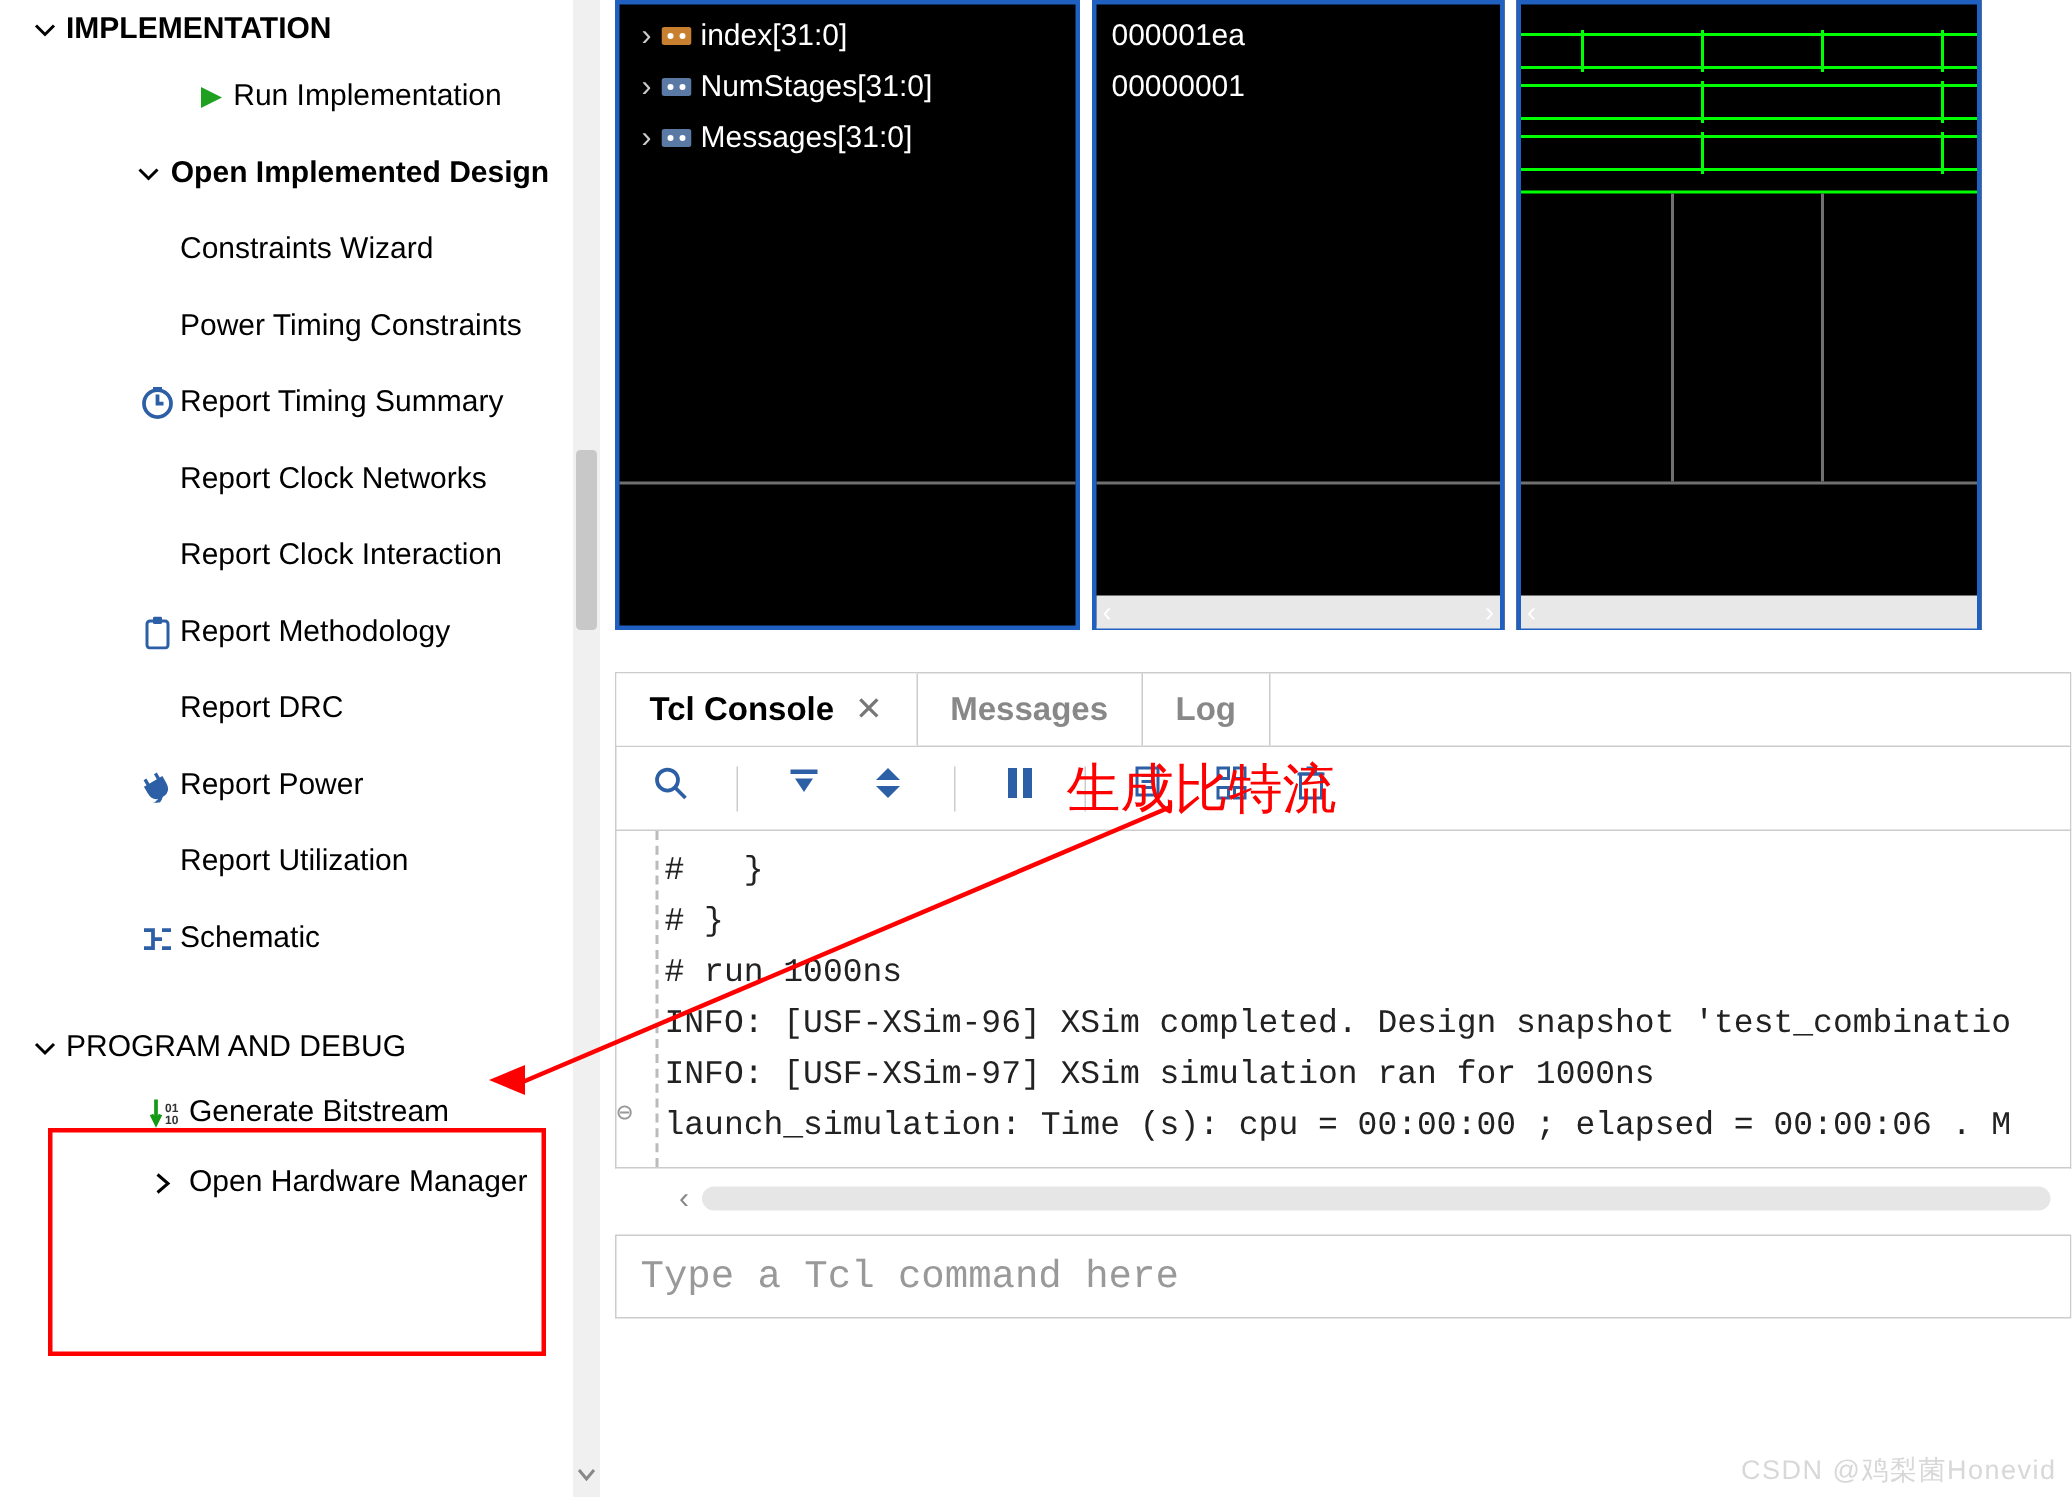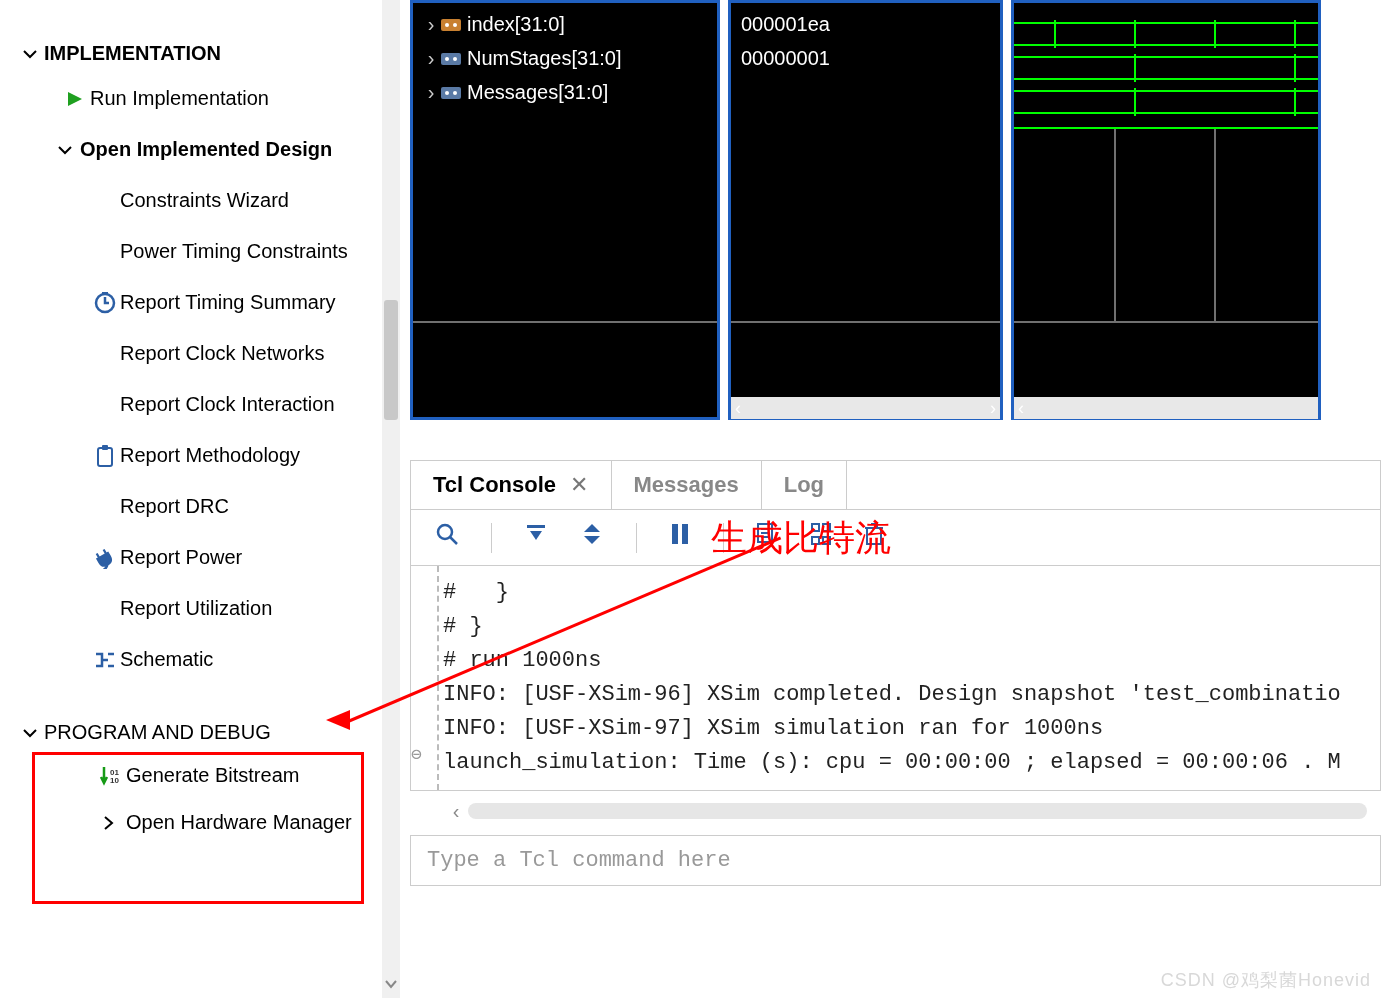--- a/index.html
+++ b/index.html
@@ -3,23 +3,23 @@
 <meta charset="utf-8">
 <style>
   * { box-sizing: border-box; margin: 0; padding: 0; }
   html, body { width: 1381px; height: 998px; font-family: Arial, sans-serif; font-size: 20px; overflow: hidden; background: #fff; }
   body { display: flex; }
 
   
   .sidebar { width: 400px; height: 100%; background: #fff; position: relative; }
   .sidebar-scroll { position: absolute; right: 0; top: 0; bottom: 0; width: 18px; background: #f0f0f0; }
   .sidebar-scroll-thumb { position: absolute; left: 2px; right: 2px; top: 300px; height: 120px; background: #c8c8c8; border-radius: 3px; }
-  .section-header { display: flex; align-items: center; font-weight: bold; padding: 8px 0 8px 16px; cursor: pointer; margin-top: 34px; }
+  .section-header { display: flex; align-items: center; font-weight: bold; padding: 8px 0 8px 16px; cursor: pointer; }
   .section-header .chev { width: 28px; display: inline-flex; justify-content: center; }
-  .item { display: flex; align-items: center; padding: 14px 0 14px 60px; cursor: pointer; }
+  .item { display: flex; align-items: center; padding: 14px 0 14px 60px; cursor: pointer; justify-content: center; }
   .item.bold-sub { font-weight: bold; padding-left: 50px; }
   .item .chev { width: 30px; display: inline-flex; justify-content: center; }
   .subitem { display: flex; align-items: center; padding: 14px 0 14px 90px; cursor: pointer; }
   .subitem .ico { width: 30px; display: inline-flex; justify-content: center; color: #2c5fa5; }
   .program-section { margin-top: 28px; }
   .program-header { padding: 8px 0 8px 16px; display: flex; align-items: center; }
   .program-header .chev { width: 28px; display: inline-flex; justify-content: center; }
   .program-item { display: flex; align-items: center; padding: 12px 0 12px 44px; cursor: pointer; margin-left: 48px; }
   .program-item .ico { width: 34px; display: inline-flex; justify-content: center; }
   .red-box { position: absolute; border: 3px solid #ff0000; }
@@ -41,40 +41,40 @@
   .wave-hr { position:absolute; left:0; right:0; top:318px; height:2px; background:#707070; }
 
   .wave-lines-container { padding-top: 16px; }
   .wave-line { height: 34px; position: relative; }
   .wave-line .trace { position:absolute; left:0; right:0; top:3px; height:24px; border-top:2px solid #00ff00; border-bottom:2px solid #00ff00; }
   .wave-line .tick { position:absolute; top:1px; width:2px; height:28px; background:#00ff00; }
   .wave-box { height: 194px; margin-top: 6px; border-top:2px solid #00ff00; position: relative; }
   .wave-box .vline { position:absolute; top:0; bottom:0; width:2px; background:#707070; }
 
   
-  .tabs-row { display: flex; align-items: flex-start; border: 1px solid #ccc; margin-top: 40px; height: 50px; background: #fff; }
+  .tabs-row { display: flex; align-items: flex-start; border: 1px solid #ccc; margin-top: 28px; height: 50px; background: #fff; }
   .tab { padding: 0 22px; height: 100%; display: flex; align-items: center; font-size: 22px; font-weight: bold; color: #888; border-right: 1px solid #ccc; cursor: pointer; }
   .tab.active { color: #000; background: #fff; }
   .tab .close { margin-left: 14px; font-weight: normal; color: #777; }
 
   .toolbar { display: flex; align-items: center; gap: 32px; padding: 12px 24px; border: 1px solid #ccc; border-top: none; position: relative; }
   .toolbar .tico { color: #2c5fa5; font-size: 26px; cursor: pointer; }
   .toolbar .sep { width: 1px; height: 30px; background: #ccc; }
   .red-annot { color: #ff0000; font-size: 36px; position: absolute; }
 
   .console-body { border: 1px solid #ccc; border-top: none; padding: 10px 6px 10px 32px; font-family: "Courier New", monospace; font-size: 22px; line-height: 34px; color: #222; position: relative; overflow: hidden; }
   .console-line { white-space: pre; }
   .gutter { position: absolute; left: 4px; top: 0; bottom: 0; width: 24px; border-right: 2px dashed #bbb; }
   .gutter .knob { position:absolute; left: -4px; top: 172px; font-size: 18px; color:#999; }
 
   .console-hscroll { height: 28px; margin: 6px 14px 0 34px; display: flex; align-items: center; }
   .console-hscroll .arrow { width: 24px; text-align: center; color:#888; }
   .console-hscroll .track { flex:1; height: 16px; background:#e6e6e6; border-radius: 8px; }
 
-  .cmd-input { border: 1px solid #ccc; margin: 10px 0 0 0; padding: 12px 16px; font-family: "Courier New", monospace; font-size: 22px; color: #999; }
+  .cmd-input { border: 1px solid #ccc; margin: 10px 0 0 0; padding: 12px 16px; font-family: "Courier New", monospace; font-size: 26px; color: #999; }
 
   .watermark { position: absolute; right: 10px; bottom: 6px; color: #d8d8d8; font-size: 18px; letter-spacing: 1px; }
 
   
   .arrow-line { position: absolute; background: #ff0000; height: 3px; transform-origin: left center; z-index: 40; }
   .arrow-head { position: absolute; width: 0; height: 0; border-top: 10px solid transparent; border-bottom: 10px solid transparent; border-right: 24px solid #ff0000; z-index: 41; }
 
   
   .i-play { color:#1fa020; }
   .i-schematic { color:#2c5fa5; font-weight:bold; }

